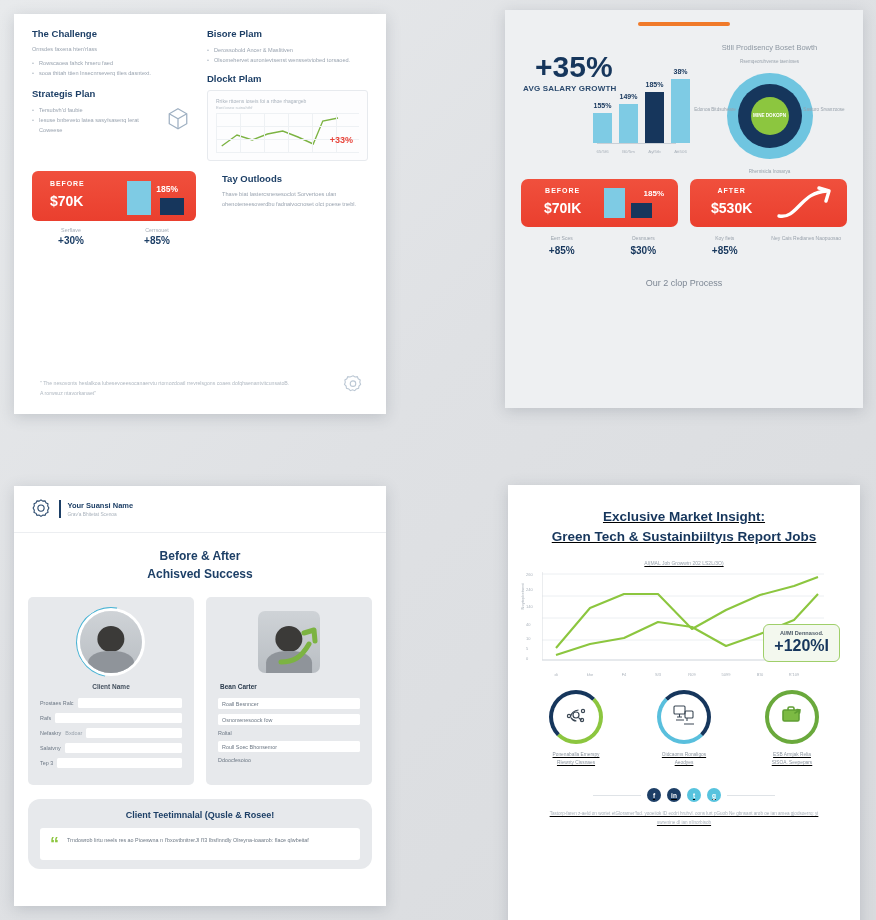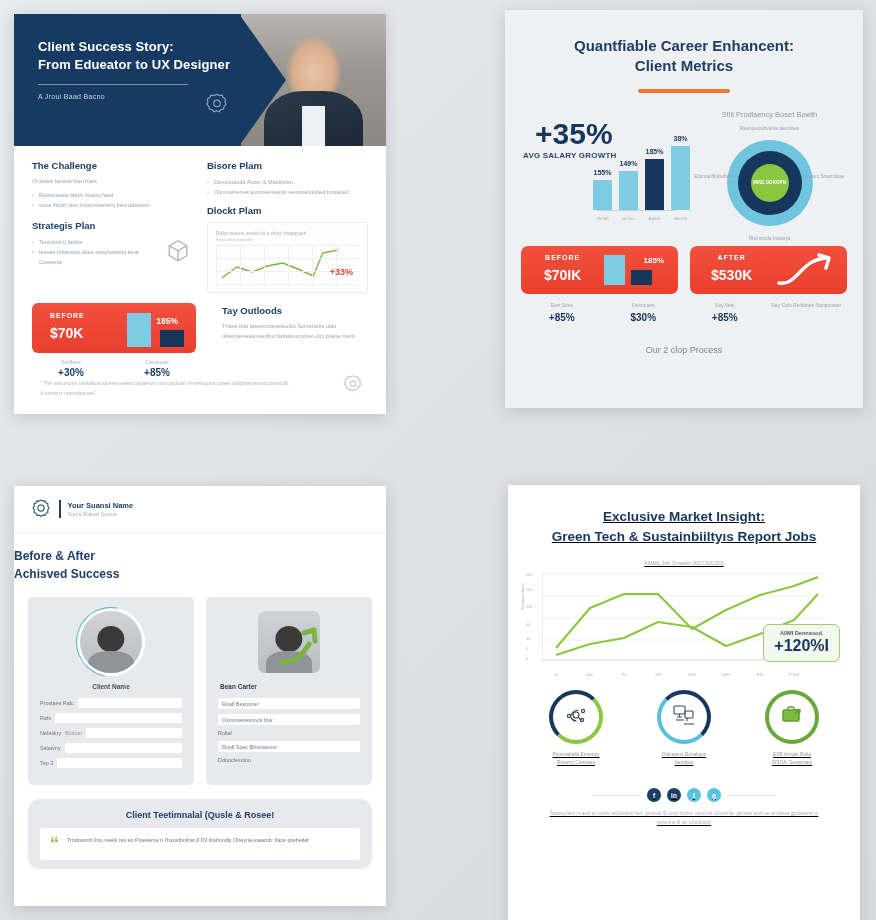--- a/index.html
+++ b/index.html
@@ -128,21 +128,21 @@
   .ba-kv { color: #16365c; font-size: 10px; font-weight: 700; margin-top: 2px; }
   .tr-foot { text-align: center; color: #7d8794; font-size: 9px; margin-top: 22px; }
 
   
   .bl-head { display: flex; align-items: center; gap: 7px; padding: 12px 16px; border-bottom: 1px solid #eceef1; }
   .bl-badge { width: 22px; height: 22px; flex: none; }
   .bl-bar { width: 1.5px; height: 18px; background: #1d3f66; }
   .bl-name { color: #1d3f66; font-size: 7.5px; font-weight: 700; }
   .bl-tag { color: #a9b2bc; font-size: 4.8px; margin-top: 1.5px; }
 
-  .bl-title { color: #1d3f66; font-size: 12px; font-weight: 700; line-height: 1.5; padding: 14px 0 0; }
+  .bl-title { text-align: center; color: #1d3f66; font-size: 12px; font-weight: 700; line-height: 1.5; padding: 14px 0 0; }
   .cards { display: flex; gap: 12px; padding: 14px 14px 0; }
   .pcard { flex: 1; background: #e7e9ec; border-radius: 5px; padding: 14px 12px 12px; }
   .av-wrap { position: relative; width: 62px; height: 62px; margin: 0 auto; }
   .av-ring { position: absolute; inset: -4px; border-radius: 50%;
              border: 2.5px solid #49b3d4; border-right-color: transparent; border-bottom-color: transparent;
              transform: rotate(-35deg); }
   .av { width: 62px; height: 62px; border-radius: 50%; overflow: hidden; position: relative;
         background: linear-gradient(180deg,#cfd3d7 0%, #b9bec3 100%); box-shadow: 0 0 0 3px #fff; filter: blur(.4px); }
   .av.sq { border-radius: 7px; box-shadow: none; }
   .av::before { content:""; position:absolute; left:50%; top:24%; width:44%; height:42%; transform:translateX(-50%);
@@ -190,35 +190,20 @@
           color: #fff; font-size: 6.5px; font-weight: 700; }
   .br-foot { text-align: center; color: #a8b0b9; font-size: 4.6px; line-height: 1.8; margin: 8px 34px 0; }
   .br-bottom { position: absolute; left: 16px; bottom: 14px; color: #aab2bb; font-size: 4.6px; }
 </style>
 </head>
 <body>
 
 <div class="canvas">
 
   <div class="panel" id="p-tl">
-    <div class="hero">
-      <div class="hero-photo"></div>
-      <div class="hero-wedge"></div>
-      <div class="hero-txt">
-        <div class="hero-title"><span>Client Success Story:</span><br><span>From Edueator to UX Designer</span></div>
-        <div class="hero-rule"></div>
-        <div class="hero-sub">A Jroui Baad Bacno</div>
-      </div>
-      <div class="hero-gear">
-        <svg width="26" height="26" viewBox="0 0 24 24" fill="none" stroke="#c9d8e6" stroke-width="1.1">
-          <path d="M12 2l2.2 1.3 2.5-.4 1 2.3 2.2 1.3-.5 2.5.9 2.4-1.8 1.8-.4 2.5-2.5.6-1.7 1.9-2.4-.9-2.4.9-1.7-1.9-2.5-.6-.4-2.5L2.7 11.4l.9-2.4-.5-2.5 2.2-1.3 1-2.3 2.5.4z"></path>
-          <circle cx="12" cy="10.5" r="3"></circle>
-        </svg>
-      </div>
-    </div>
 
     <div class="tl-body">
       <div class="tl-col">
         <div class="sec-h">The Challenge</div>
         <div class="lede">Ornsdes faxena hten'rIass</div>
         <ul class="bul">
           <li>Rowscaoea fahck hrseru faed</li>
           <li>sooa thitah ttien Insecnrseverq tlies dasntext.</li>
         </ul>
 
@@ -289,24 +274,20 @@
     <div class="foot-note">" The nesovonts heslalkoa lubesevoeesocanaervtu rtomozdoatl rrevrelsgons coaes dofqhaenantvitcunsatoB.   A rorwsuz ntavorkanaet"</div>
     <div class="foot-gear">
       <svg width="22" height="22" viewBox="0 0 24 24" fill="none" stroke="#8fa3b8" stroke-width="1.2">
         <path d="M12 2l2.2 1.3 2.5-.4 1 2.3 2.2 1.3-.5 2.5.9 2.4-1.8 1.8-.4 2.5-2.5.6-1.7 1.9-2.4-.9-2.4.9-1.7-1.9-2.5-.6-.4-2.5L2.7 11.4l.9-2.4-.5-2.5 2.2-1.3 1-2.3 2.5.4z"></path>
         <circle cx="12" cy="10.5" r="3"></circle>
       </svg>
     </div>
   </div>
 
   <div class="panel" id="p-tr">
-    <div class="tr-title">
-      <span>Quantfiable Career Enhancent:</span><br>
-      <span>Client Metrics</span>
-    </div>
     <div class="tr-rule"></div>
 
     <div class="tr-grid">
       <div class="tr-half">
         <div style="position:relative;text-align:left;padding-left:4px">
           <div class="big-pct">+35%</div>
           <div class="big-cap">AVG SALARY GROWTH</div>
         </div>
         <div class="barchart">
           <div class="bcol">

